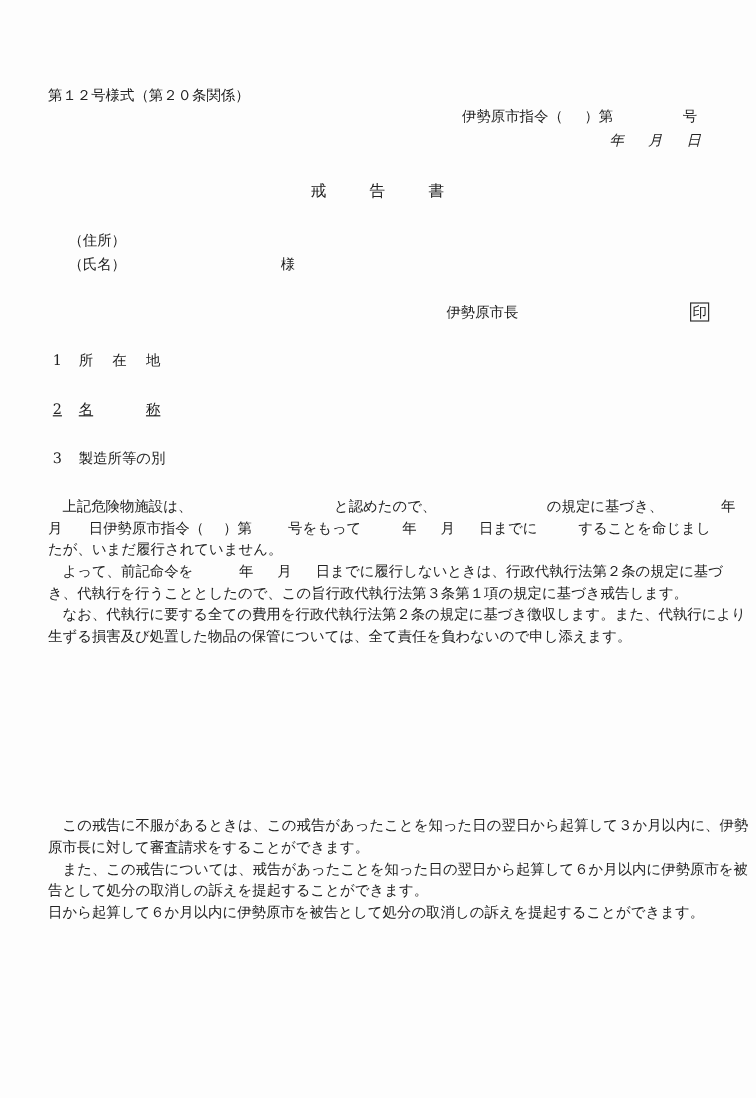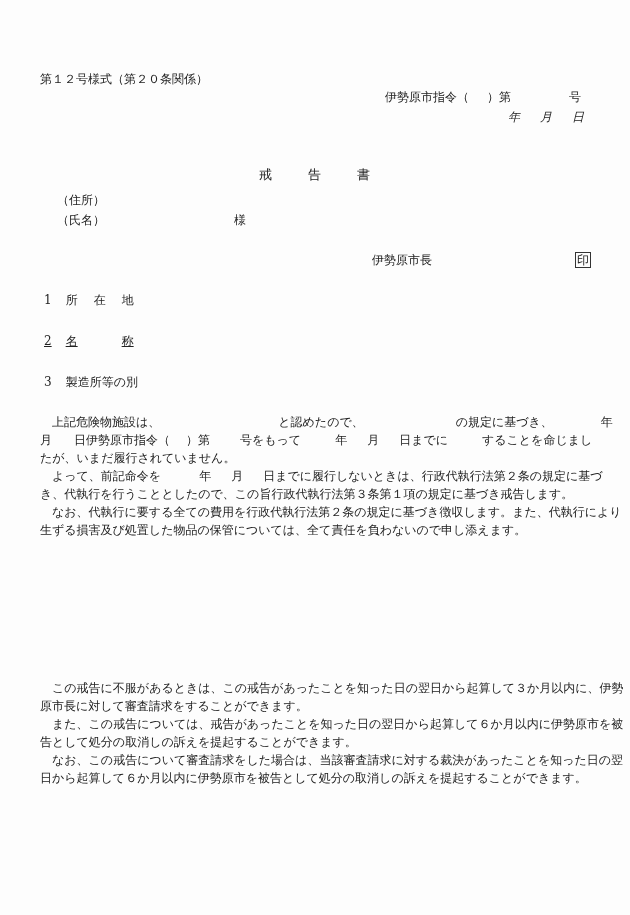--- a/index.html
+++ b/index.html
@@ -25,21 +25,21 @@
   <div class="abs" style="left:40px; top:72px;">第１２号様式（第２０条関係）</div>
 
   <div class="abs" style="left:385px; top:90px;">
     <span>伊勢原市指令（</span><span style="display:inline-block;width:18px;"></span><span>）第</span><span style="display:inline-block;width:58px;"></span><span>号</span>
   </div>
 
   <div class="abs" style="left:508px; top:110px;font-style:italic;">
     <span>年</span><span style="display:inline-block;width:20px;"></span><span>月</span><span style="display:inline-block;width:20px;"></span><span>日</span>
   </div>
 
-  <div class="abs title" style="left:259px; top:152px;margin-top:16px;">
+  <div class="abs title" style="left:259px; top:152px;">
     <span>戒</span><span style="display:inline-block;width:36px;"></span><span>告</span><span style="display:inline-block;width:36px;"></span><span>書</span>
   </div>
 
   <div class="abs" style="left:57px; top:193px;">（住所）</div>
   <div class="abs" style="left:57px; top:213px;">（氏名）</div>
   <div class="abs" style="left:234px; top:213px;">様</div>
 
   <div class="abs" style="left:372px; top:253px;">伊勢原市長</div>
   <div class="abs" style="left:575px; top:252px;"><span class="stamp">印</span></div>
 
@@ -69,17 +69,16 @@
     <div class="line">き、代執行を行うこととしたので、この旨行政代執行法第３条第１項の規定に基づき戒告します。</div>
     <div class="line"><span style="display:inline-block;width:12px;"></span><span>なお、代執行に要する全ての費用を行政代執行法第２条の規定に基づき徴収します。また、代執行により</span></div>
     <div class="line">生ずる損害及び処置した物品の保管については、全て責任を負わないので申し添えます。</div>
   </div>
 
   <div class="para" style="top:679px;">
     <div class="line"><span style="display:inline-block;width:12px;"></span><span>この戒告に不服があるときは、この戒告があったことを知った日の翌日から起算して３か月以内に、伊勢</span></div>
     <div class="line">原市長に対して審査請求をすることができます。</div>
     <div class="line"><span style="display:inline-block;width:12px;"></span><span>また、この戒告については、戒告があったことを知った日の翌日から起算して６か月以内に伊勢原市を被</span></div>
     <div class="line">告として処分の取消しの訴えを提起することができます。</div>
-    <div class="line"><span style="display:inline-block;width:12px;"></span><span>なお、この戒告について審査請求をした場合は、当該審査請求に対する裁決があったことを知った日の翌</span></div>
     <div class="line">日から起算して６か月以内に伊勢原市を被告として処分の取消しの訴えを提起することができます。</div>
   </div>
 
 </div>
 
 </body></html>

